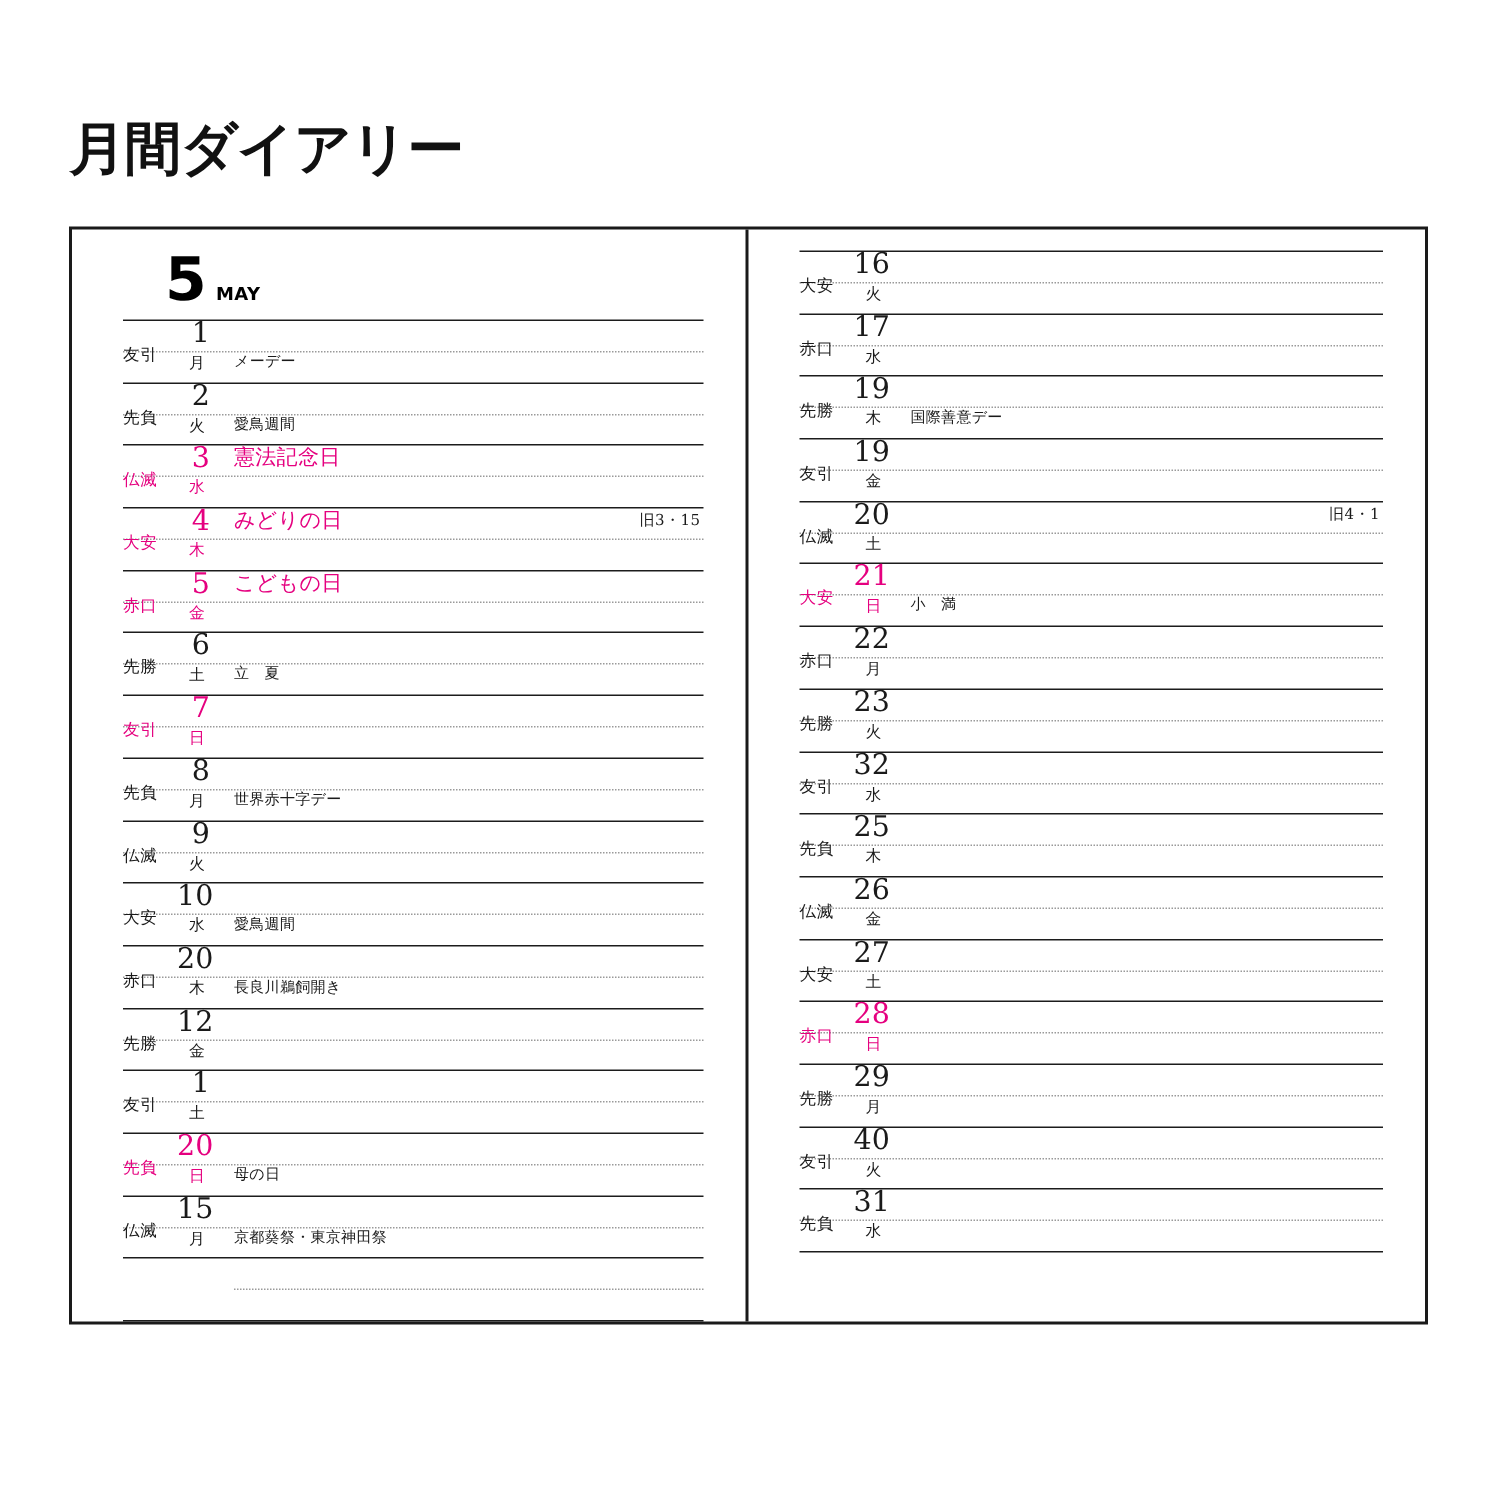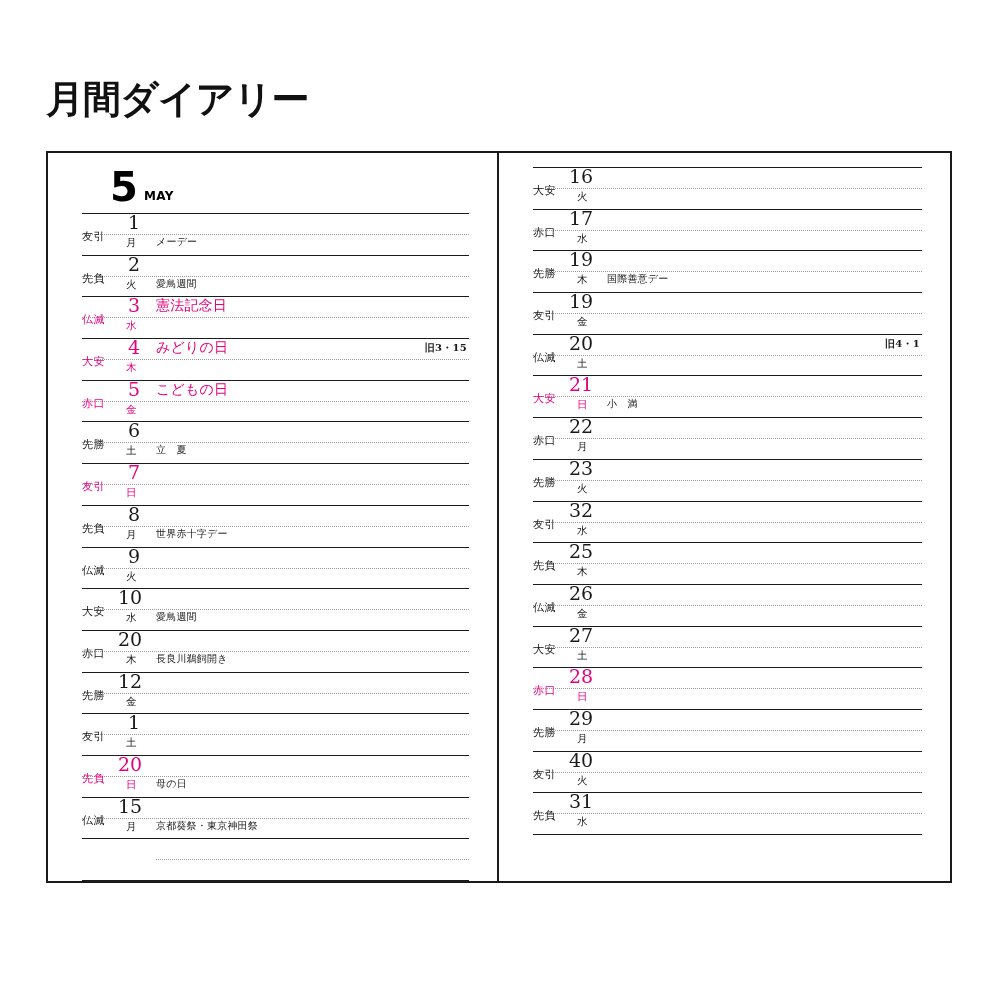--- a/index.html
+++ b/index.html
@@ -153,21 +153,20 @@
     letter-spacing: 0.2px;
   }
   .oldcal {
     position: absolute;
     right: 2px;
     top: 0px;
     font-family: "DejaVu Serif", serif;
     font-size: 10px;
     line-height: 18px;
     letter-spacing: 0.3px;
-    font-weight: bold;
   }
   .red   { color: #e5007f; }
   .blk   { color: #1a1a1a; }
 
   .tail {
     position: relative;
     height: 40.7px;
     border-top: 1px solid #1c1c1c;
   }
   .tail .dashed { top: 20px; left: 74px; }

